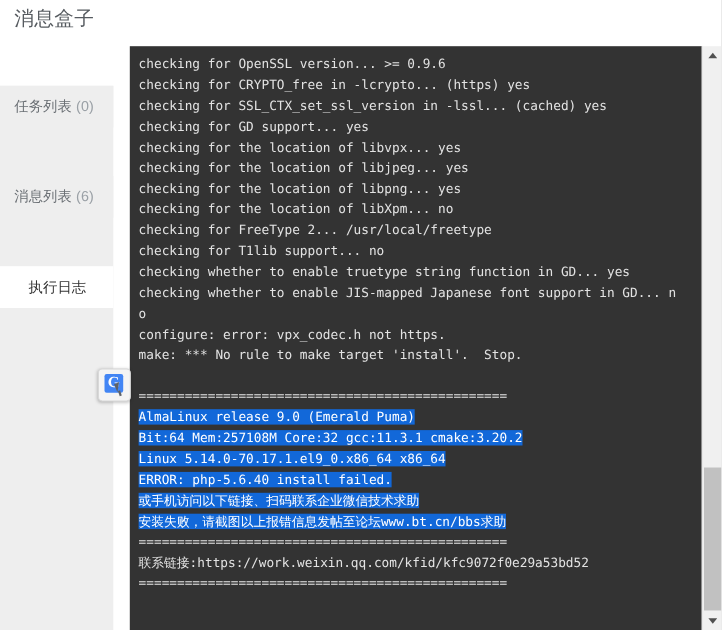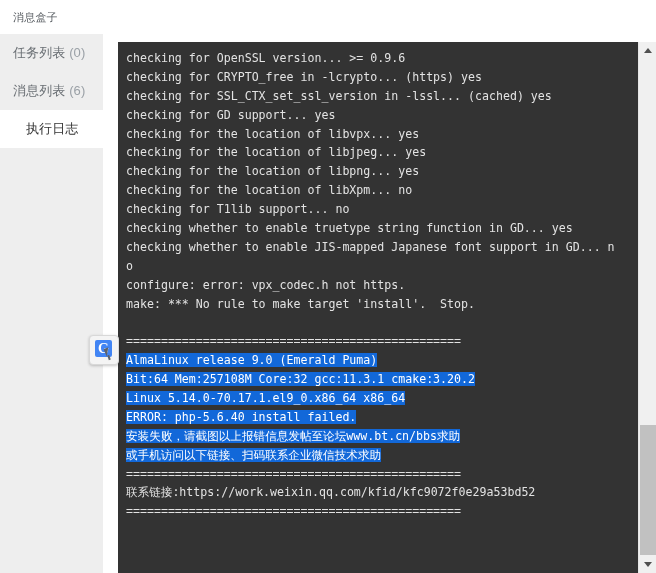--- a/index.html
+++ b/index.html
@@ -25,21 +25,21 @@
     left: 0; top: 0;
     width: 103px;
     height: 573px;
     background: #ffffff;
   }
 
   #sidebar-title {
     height: 34px;
     line-height: 34px;
     padding-left: 13px;
-    font-size: 11px;
+    font-size: 18px;
     color: #555a5f;
     background: #ffffff;
     white-space: nowrap;
     letter-spacing: .2px;
   }
 
   #sidebar-nav {
     background: #eeeeee;
     width: 103px;
   }
@@ -47,20 +47,21 @@
   .nav-item {
     height: 38px;
     line-height: 38px;
     padding-left: 13px;
     font-size: 13px;
     color: #6a6f74;
     background: #eeeeee;
     white-space: nowrap;
     cursor: pointer;
     letter-spacing: .1px;
+    margin-top: 44px;
   }
   .nav-item .count { color: #9aa0a6; }
   .nav-item.active {
     background: #ffffff;
     color: #333333;
     padding-left: 26px;
   }
 
   #sidebar-rest {
     background: #eeeeee;
@@ -191,34 +192,35 @@
 
   <div id="terminal">
       <div class="line">checking for OpenSSL version... &gt;= 0.9.6</div>
       <div class="line">checking for CRYPTO_free in -lcrypto... (https) yes</div>
       <div class="line">checking for SSL_CTX_set_ssl_version in -lssl... (cached) yes</div>
       <div class="line">checking for GD support... yes</div>
       <div class="line">checking for the location of libvpx... yes</div>
       <div class="line">checking for the location of libjpeg... yes</div>
       <div class="line">checking for the location of libpng... yes</div>
       <div class="line">checking for the location of libXpm... no</div>
+      <div class="line">checking for FreeType 2... /usr/local/freetype</div>
       <div class="line">checking for T1lib support... no</div>
       <div class="line">checking whether to enable truetype string function in GD... yes</div>
       <div class="line">checking whether to enable JIS-mapped Japanese font support in GD... n</div>
       <div class="line">o</div>
       <div class="line">configure: error: vpx_codec.h not https.</div>
       <div class="line">make: *** No rule to make target 'install'.  Stop.</div>
       <div class="line blank"></div>
       <div class="line">================================================</div>
       <div class="line"><span class="sel">AlmaLinux release 9.0 (Emerald Puma)</span></div>
       <div class="line"><span class="sel">Bit:64 Mem:257108M Core:32 gcc:11.3.1 cmake:3.20.2</span></div>
       <div class="line"><span class="sel">Linux 5.14.0-70.17.1.el9_0.x86_64 x86_64</span></div>
       <div class="line"><span class="sel">ERROR: php-5.6.40 install failed.</span></div>
+      <div class="line"><span class="sel">或手机访问以下链接、扫码联系企业微信技术求助</span></div>
       <div class="line"><span class="sel">安装失败，请截图以上报错信息发帖至论坛www.bt.cn/bbs求助</span></div>
-      <div class="line"><span class="sel">或手机访问以下链接、扫码联系企业微信技术求助</span></div>
       <div class="line">================================================</div>
       <div class="line">联系链接:https://work.weixin.qq.com/kfid/kfc9072f0e29a53bd52</div>
       <div class="line">================================================</div>
     </div>
 
   <div id="gt-popup">
     <div class="gsq">G</div>
     <div class="cursor-arrow"></div>
     <div class="cursor-tail"></div>
   </div>

